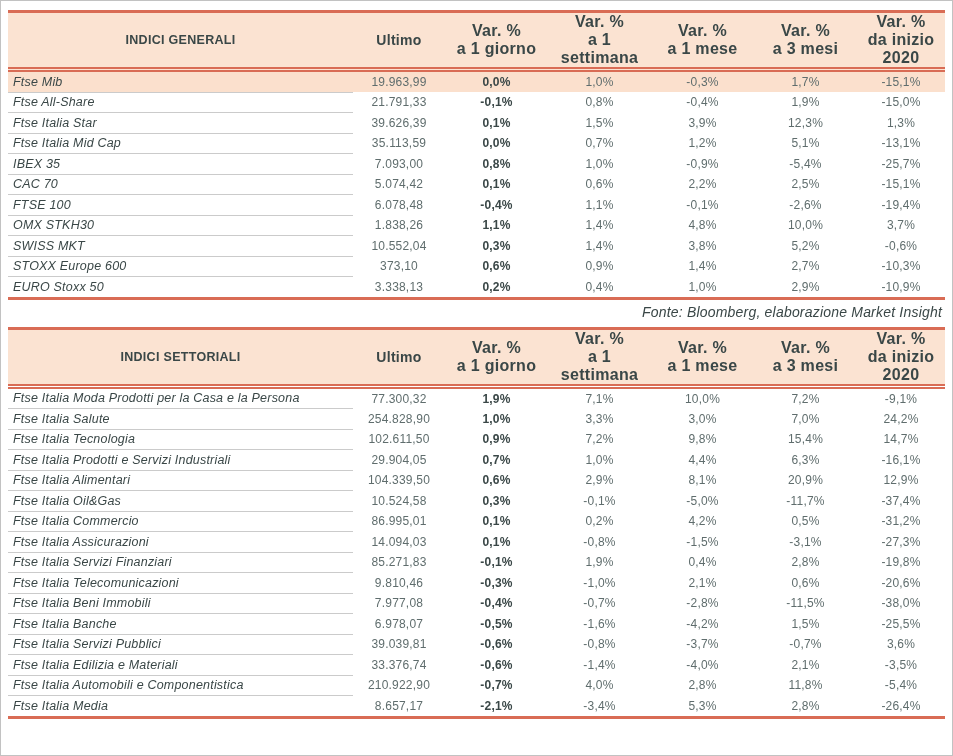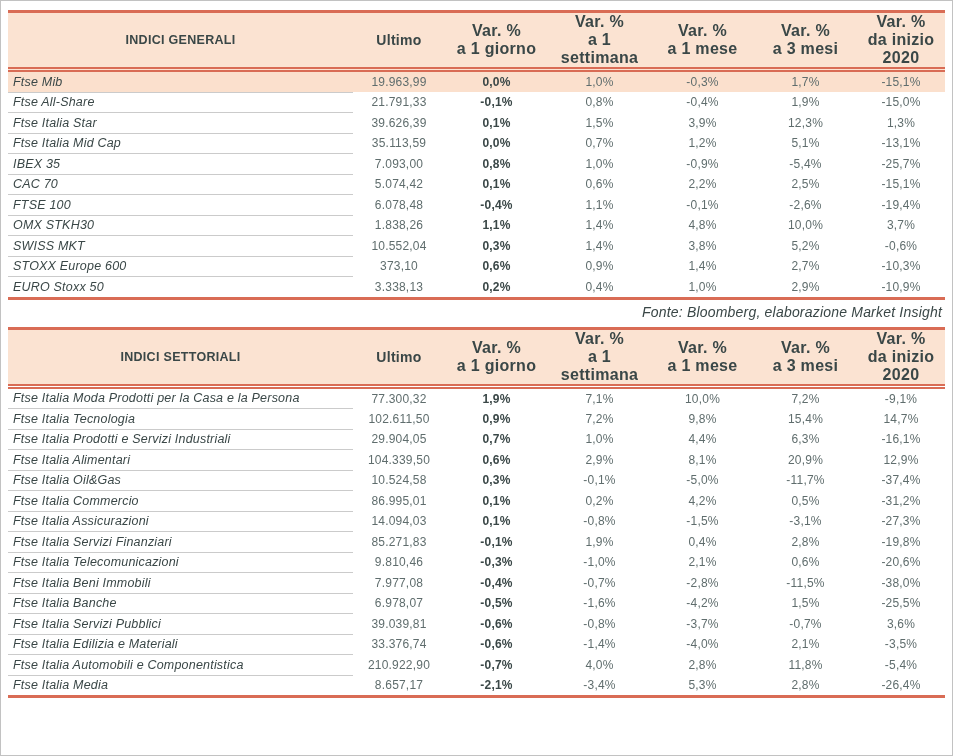--- a/index.html
+++ b/index.html
@@ -236,20 +236,29 @@
         <tr>
           <td class="c-name">Ftse Italia Moda Prodotti per la Casa e la Persona</td>
           <td class="c-ultimo">77.300,32</td>
           <td class="c-var bold">1,9%</td>
           <td class="c-var">7,1%</td>
           <td class="c-var">10,0%</td>
           <td class="c-var">7,2%</td>
           <td class="c-var">-9,1%</td>
         </tr>
         <tr>
+          <td class="c-name">Ftse Italia Salute</td>
+          <td class="c-ultimo">254.828,90</td>
+          <td class="c-var bold">1,0%</td>
+          <td class="c-var">3,3%</td>
+          <td class="c-var">3,0%</td>
+          <td class="c-var">7,0%</td>
+          <td class="c-var">24,2%</td>
+        </tr>
+        <tr>
           <td class="c-name">Ftse Italia Tecnologia</td>
           <td class="c-ultimo">102.611,50</td>
           <td class="c-var bold">0,9%</td>
           <td class="c-var">7,2%</td>
           <td class="c-var">9,8%</td>
           <td class="c-var">15,4%</td>
           <td class="c-var">14,7%</td>
         </tr>
         <tr>
           <td class="c-name">Ftse Italia Prodotti e Servizi Industriali</td>

